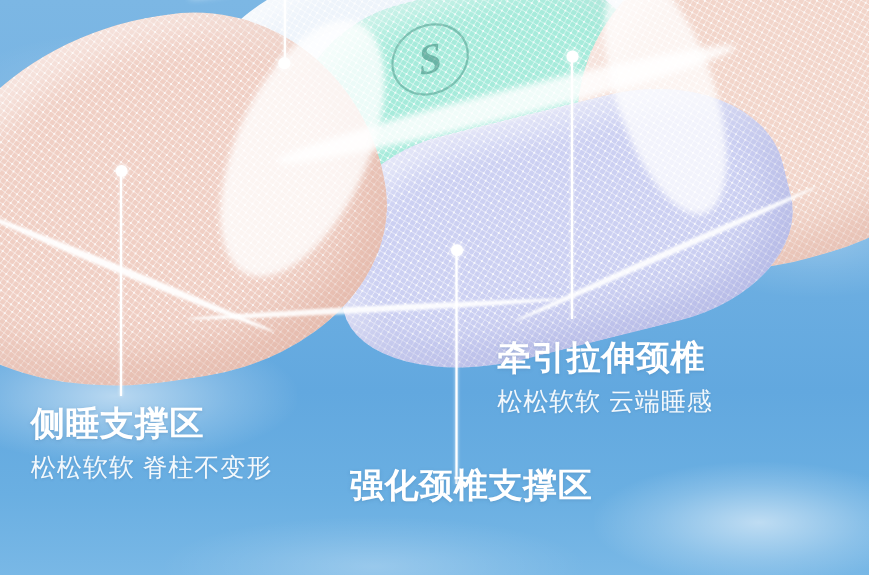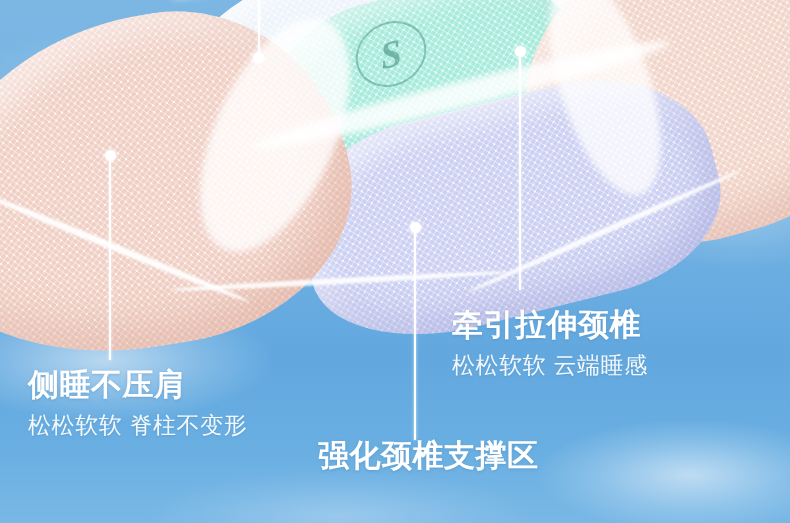--- a/index.html
+++ b/index.html
@@ -179,35 +179,35 @@
 
   <div class="callout">
     <div class="lead-line" style="left:258px; top:-10px; height:72px;"></div>
     <div class="lead-dot" style="left:253px; top:52px;"></div>
   </div>
 
   <div class="callout">
     <div class="lead-dot" style="left:105px; top:150px;"></div>
     <div class="lead-line" style="left:109px; top:160px; height:200px;"></div>
     <div class="label-block" style="left:28px; top:368px;">
-      <div class="label-title">侧睡不压肩</div>
+      <div class="label-title">侧睡支撑区</div>
       <div class="label-sub">松松软软 脊柱不变形</div>
     </div>
   </div>
 
   <div class="callout">
     <div class="lead-dot" style="left:515px; top:46px;"></div>
     <div class="lead-line" style="left:519px; top:56px; height:234px;"></div>
     <div class="label-block" style="left:452px; top:308px;">
       <div class="label-title">牵引拉伸颈椎</div>
       <div class="label-sub">松松软软 云端睡感</div>
     </div>
   </div>
 
   <div class="callout">
     <div class="lead-dot" style="left:410px; top:222px;"></div>
     <div class="lead-line" style="left:414px; top:232px; height:208px;"></div>
-    <div class="label-block" style="left:318px; top:439px;text-align:center;">
+    <div class="label-block" style="left:318px; top:425px;text-align:center;">
       <div class="label-title">强化颈椎支撑区</div>
     </div>
   </div>
 
 </div>
 
 </body></html>

